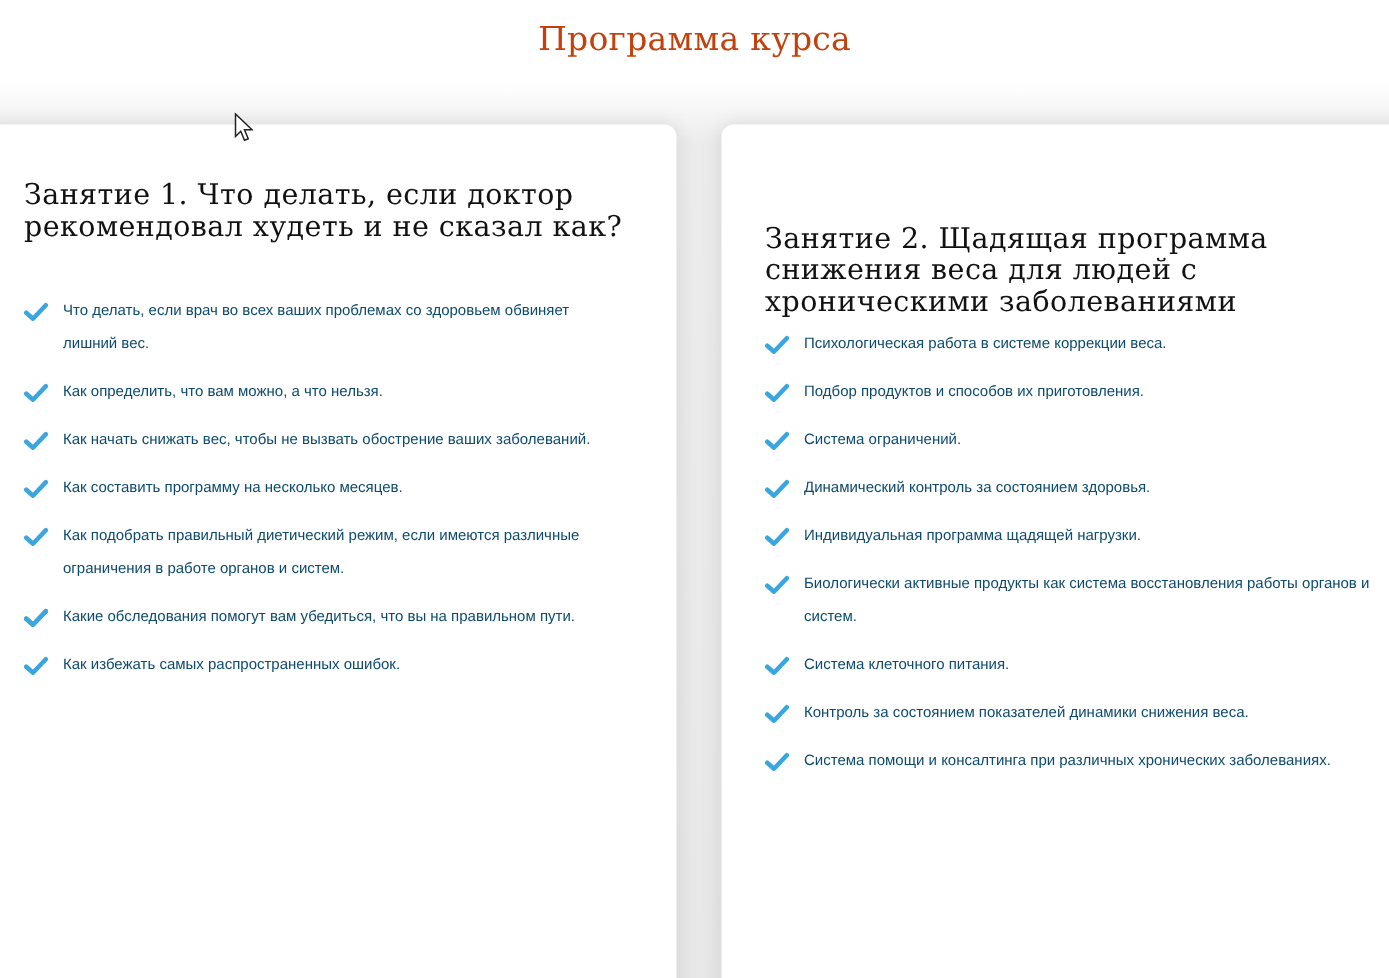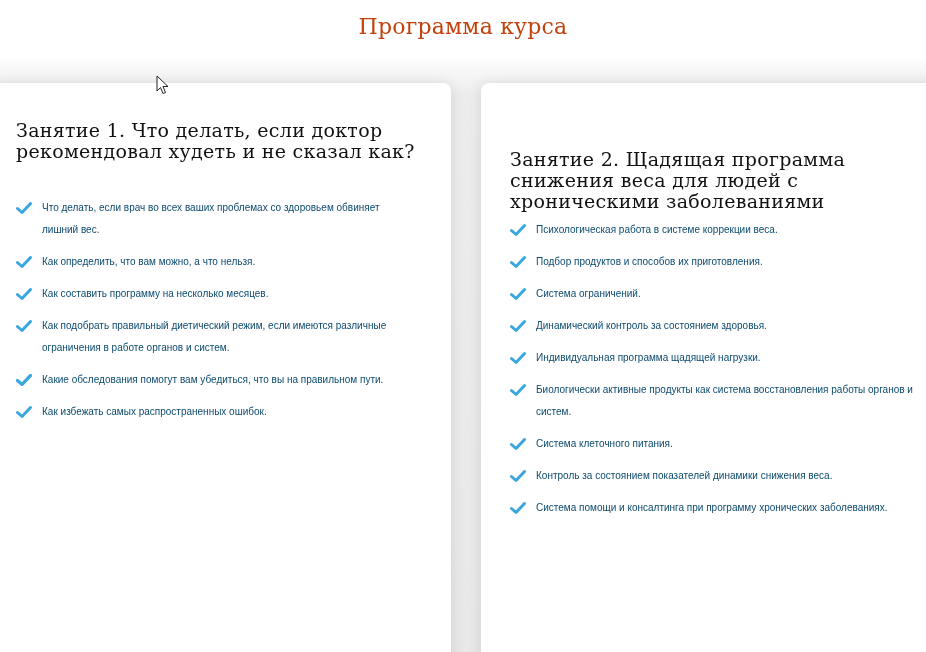--- a/index.html
+++ b/index.html
@@ -52,20 +52,23 @@
   <div class="card-title">Занятие 1. Что делать, если доктор рекомендовал худеть и не сказал как?</div>
   <ul class="items">
     <li><span class="check"><svg width="16" height="14" viewBox="0 0 16 14">
             <path d="M1.5 7.5 L6 11.5 L14.5 2.5" fill="none" stroke="#3aa6e0" stroke-width="3" stroke-linecap="round" stroke-linejoin="round"></path>
           </svg></span><span>Что делать, если врач во всех ваших проблемах со здоровьем обвиняет лишний вес.</span></li>
     <li><span class="check"><svg width="16" height="14" viewBox="0 0 16 14">
             <path d="M1.5 7.5 L6 11.5 L14.5 2.5" fill="none" stroke="#3aa6e0" stroke-width="3" stroke-linecap="round" stroke-linejoin="round"></path>
           </svg></span><span>Как определить, что вам можно, а что нельзя.</span></li>
     <li><span class="check"><svg width="16" height="14" viewBox="0 0 16 14">
             <path d="M1.5 7.5 L6 11.5 L14.5 2.5" fill="none" stroke="#3aa6e0" stroke-width="3" stroke-linecap="round" stroke-linejoin="round"></path>
+          </svg></span><span>Как начать снижать вес, чтобы не вызвать обострение ваших заболеваний.</span></li>
+    <li><span class="check"><svg width="16" height="14" viewBox="0 0 16 14">
+            <path d="M1.5 7.5 L6 11.5 L14.5 2.5" fill="none" stroke="#3aa6e0" stroke-width="3" stroke-linecap="round" stroke-linejoin="round"></path>
           </svg></span><span>Как составить программу на несколько месяцев.</span></li>
     <li><span class="check"><svg width="16" height="14" viewBox="0 0 16 14">
             <path d="M1.5 7.5 L6 11.5 L14.5 2.5" fill="none" stroke="#3aa6e0" stroke-width="3" stroke-linecap="round" stroke-linejoin="round"></path>
           </svg></span><span>Как подобрать правильный диетический режим, если имеются различные ограничения в работе органов и систем.</span></li>
     <li><span class="check"><svg width="16" height="14" viewBox="0 0 16 14">
             <path d="M1.5 7.5 L6 11.5 L14.5 2.5" fill="none" stroke="#3aa6e0" stroke-width="3" stroke-linecap="round" stroke-linejoin="round"></path>
           </svg></span></li>
     <li><span class="check"><svg width="16" height="14" viewBox="0 0 16 14">
             <path d="M1.5 7.5 L6 11.5 L14.5 2.5" fill="none" stroke="#3aa6e0" stroke-width="3" stroke-linecap="round" stroke-linejoin="round"></path>
           </svg></span><span>Какие обследования помогут вам убедиться, что вы на правильном пути.</span></li>
@@ -97,19 +100,19 @@
             <path d="M1.5 7.5 L6 11.5 L14.5 2.5" fill="none" stroke="#3aa6e0" stroke-width="3" stroke-linecap="round" stroke-linejoin="round"></path>
           </svg></span><span>Биологически активные продукты как система восстановления работы органов и систем.</span></li>
     <li><span class="check"><svg width="16" height="14" viewBox="0 0 16 14">
             <path d="M1.5 7.5 L6 11.5 L14.5 2.5" fill="none" stroke="#3aa6e0" stroke-width="3" stroke-linecap="round" stroke-linejoin="round"></path>
           </svg></span><span>Система клеточного питания.</span></li>
     <li><span class="check"><svg width="16" height="14" viewBox="0 0 16 14">
             <path d="M1.5 7.5 L6 11.5 L14.5 2.5" fill="none" stroke="#3aa6e0" stroke-width="3" stroke-linecap="round" stroke-linejoin="round"></path>
           </svg></span><span>Контроль за состоянием показателей динамики снижения веса.</span></li>
     <li><span class="check"><svg width="16" height="14" viewBox="0 0 16 14">
             <path d="M1.5 7.5 L6 11.5 L14.5 2.5" fill="none" stroke="#3aa6e0" stroke-width="3" stroke-linecap="round" stroke-linejoin="round"></path>
-          </svg></span><span>Система помощи и консалтинга при программу хронических заболеваниях.</span></li>
+          </svg></span><span>Система помощи и консалтинга при различных хронических заболеваниях.</span></li>
   </ul>
 </div>
 
 <svg class="cursor" viewBox="0 0 13 20">
   <path d="M1 1 L1 16 L4.5 12.5 L7 18.5 L9.5 17.5 L7 11.5 L12 11.5 Z" fill="#fff" stroke="#222" stroke-width="1"></path>
 </svg>
 
 </body></html>

